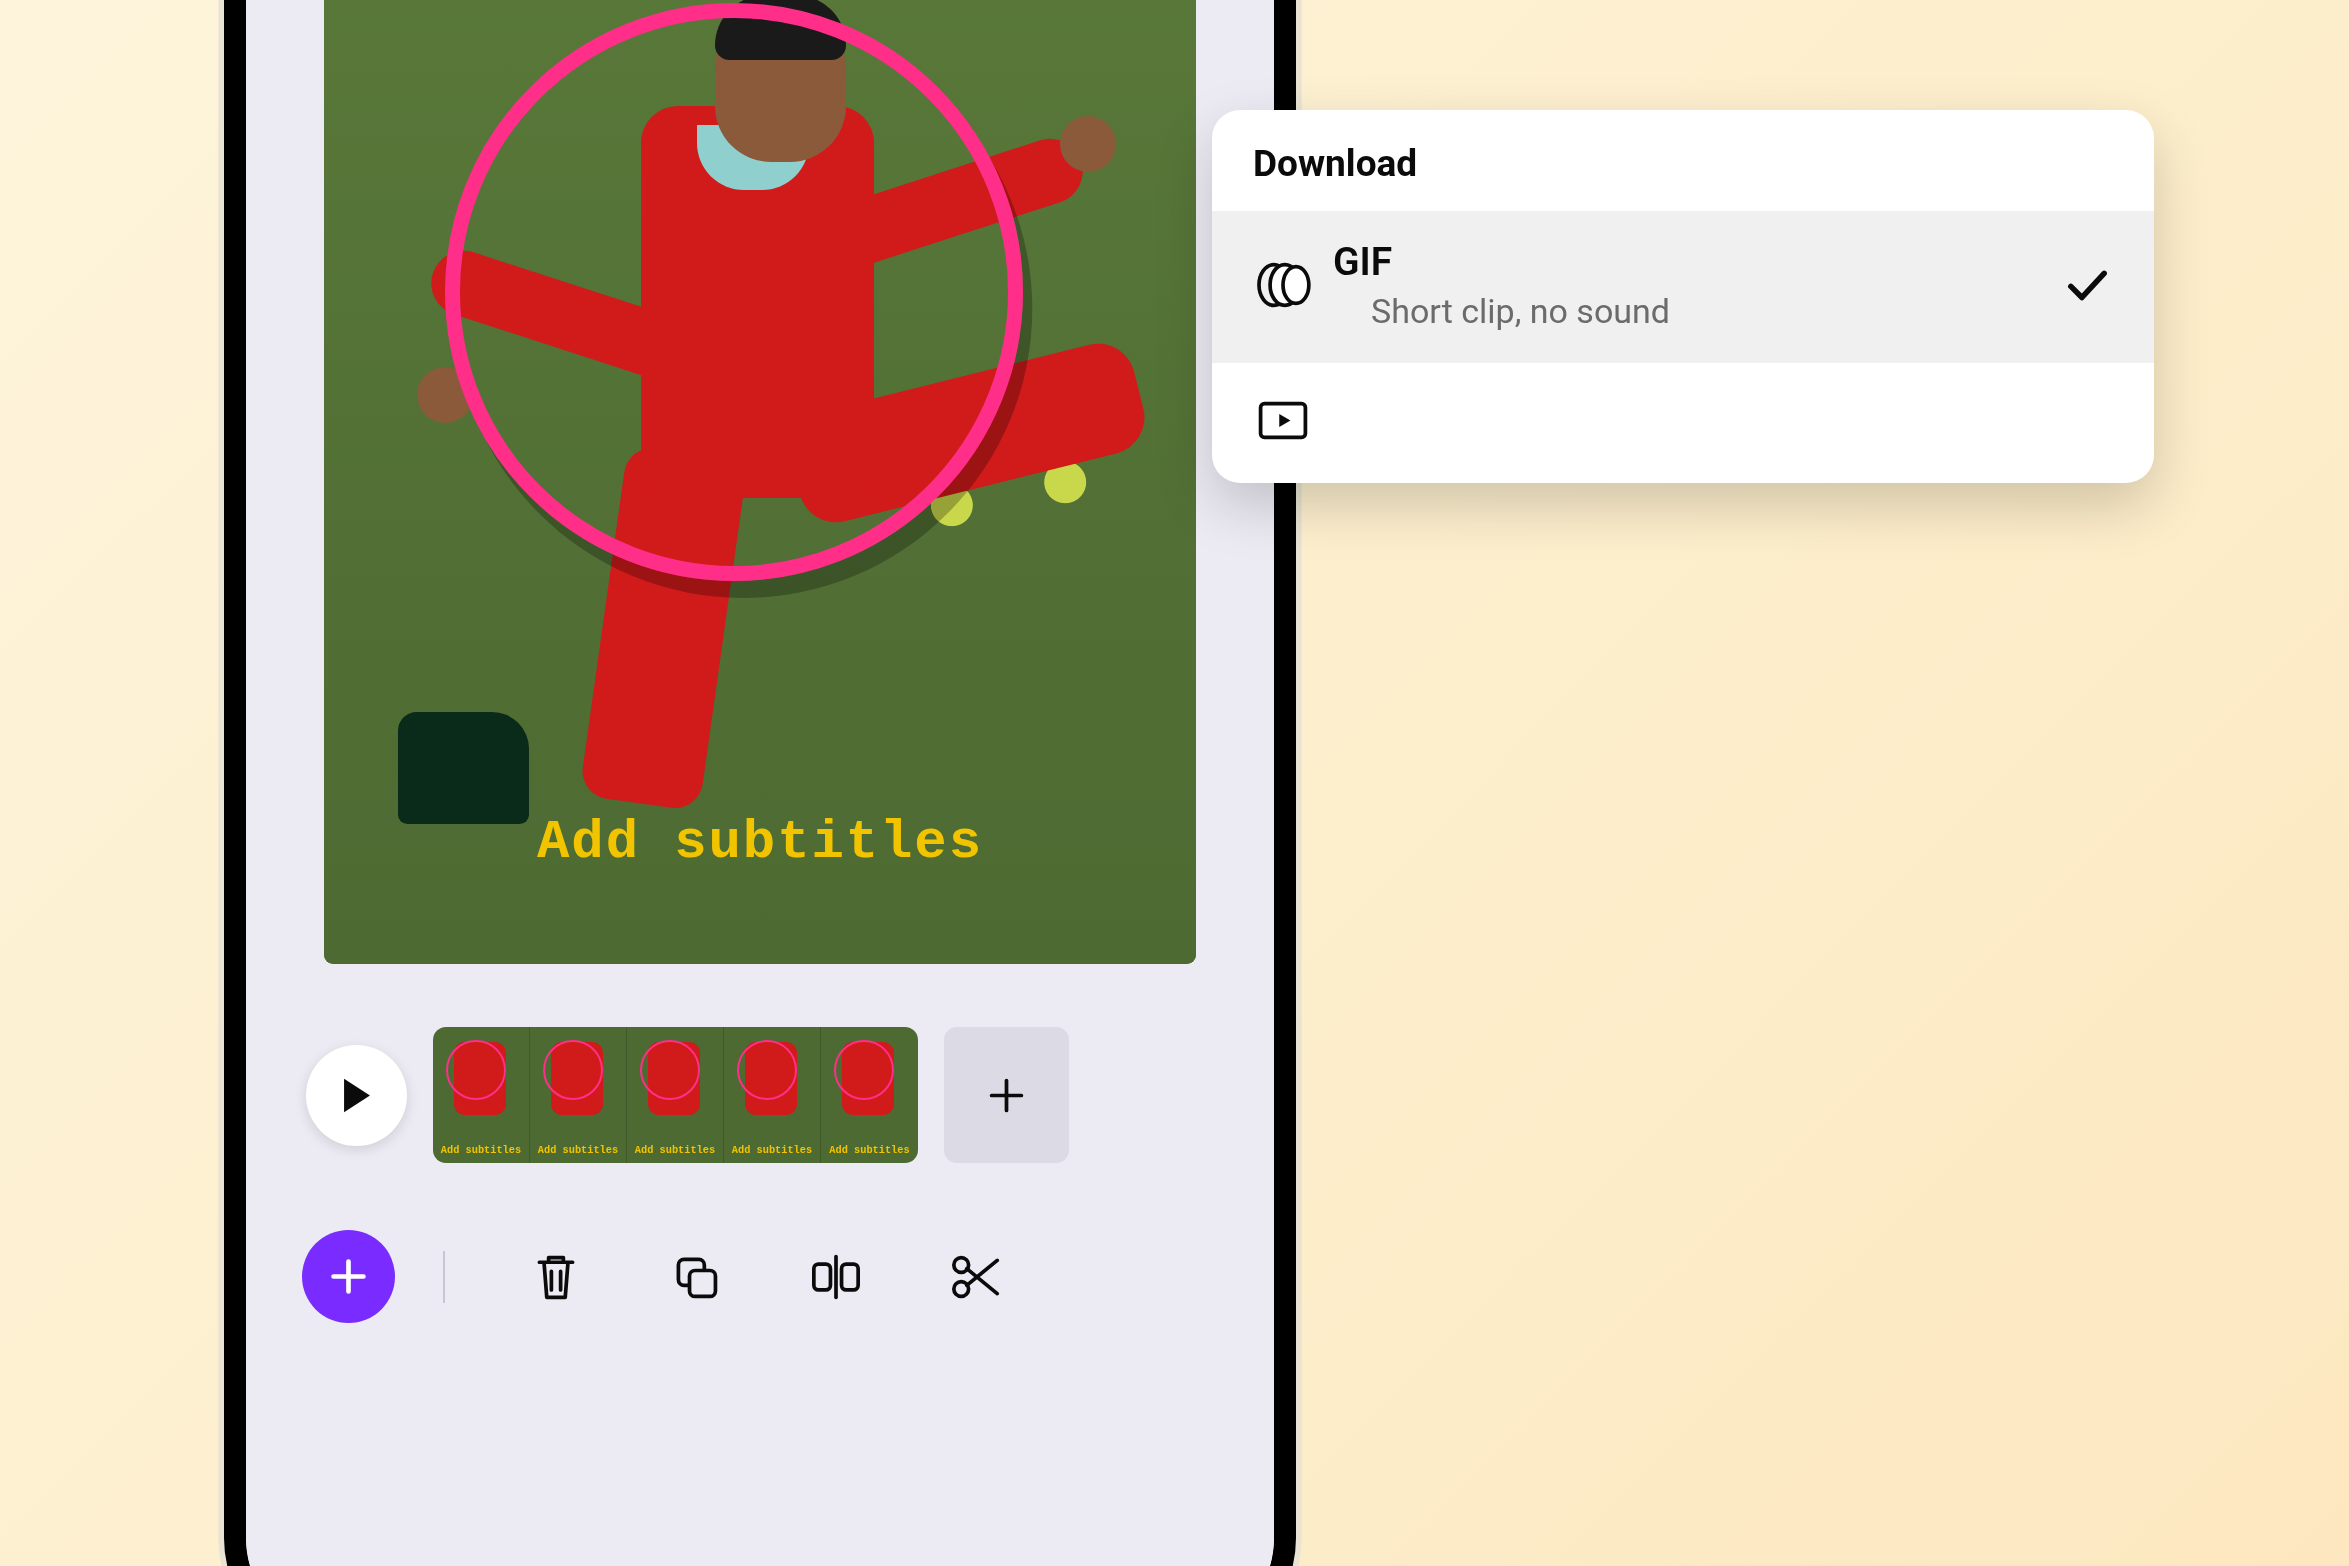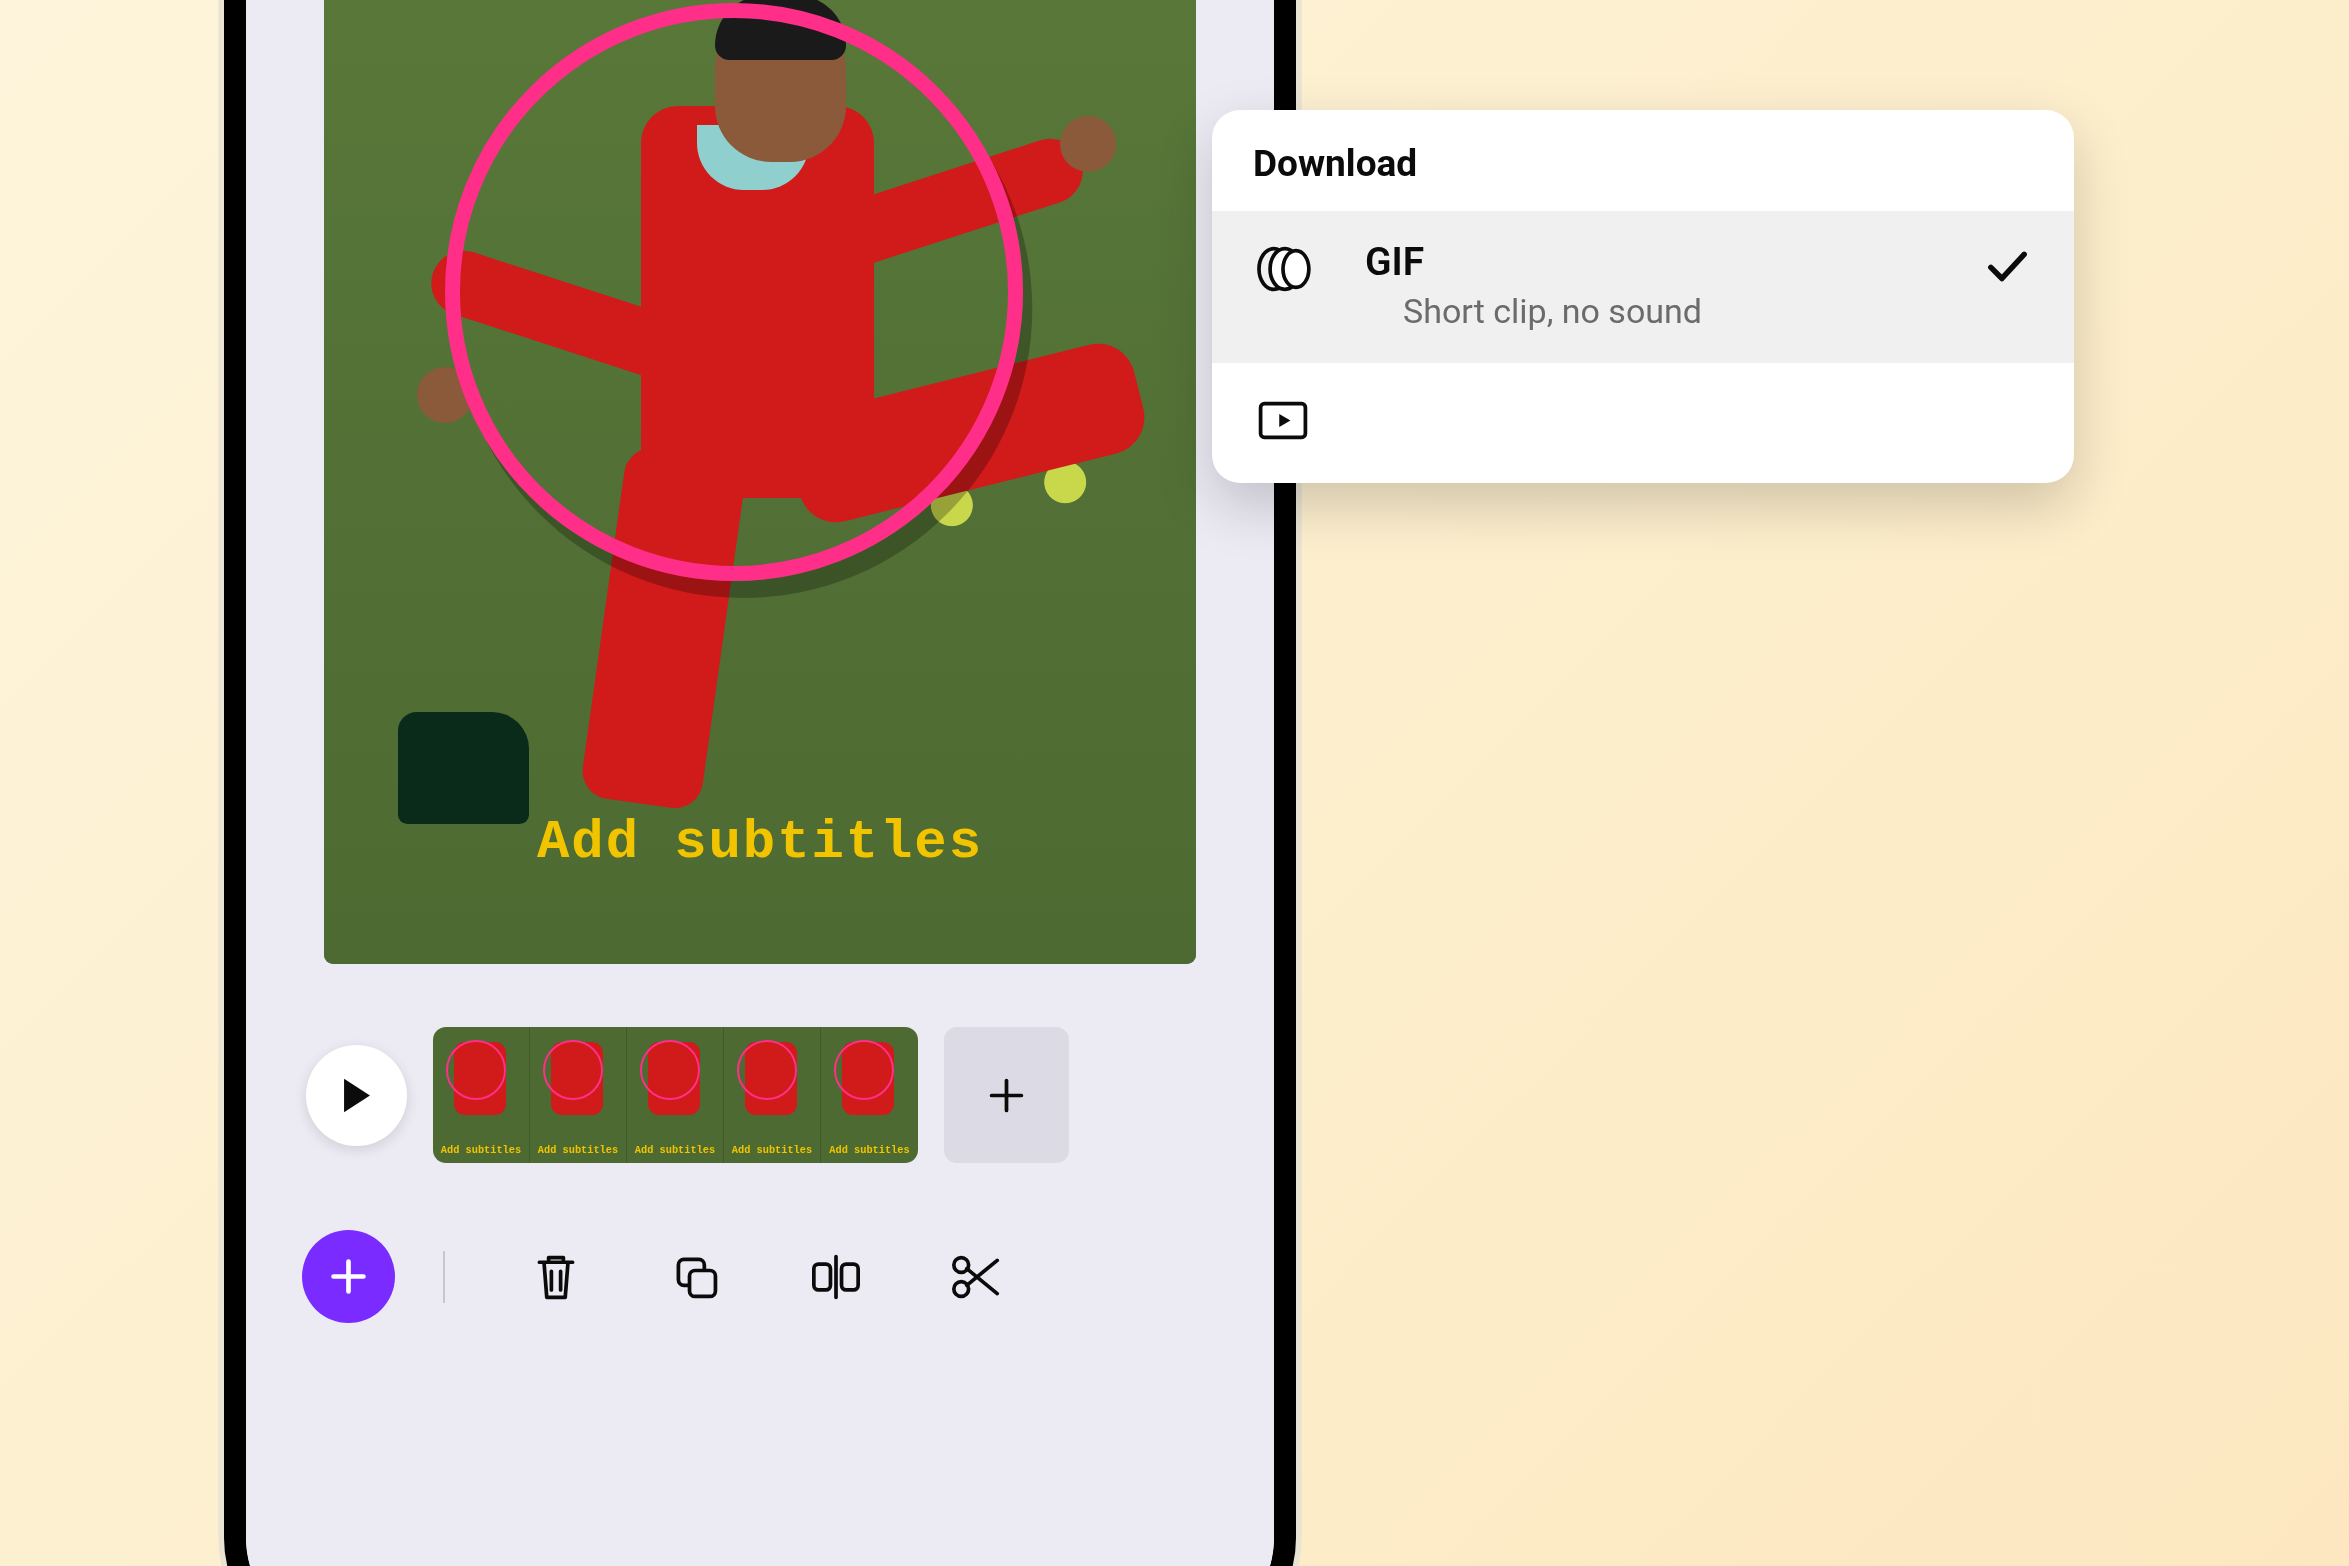--- a/index.html
+++ b/index.html
@@ -249,35 +249,36 @@
     display: flex; align-items: center; justify-content: center;
     flex: none;
   }
   .tool-btn svg { display: block; }
 
   
   .popover {
     position: absolute;
     left: 1212px;
     top: 110px;
-    width: 862px;
+    width: 942px;
     background: #fff;
     border-radius: 28px;
     box-shadow: 0 22.4px 56px rgba(0,0,0,0.18);
     overflow: hidden;
   }
   .popover-header {
     padding: 32px 41px 26px 41px;
     font-size: 37px;
     font-weight: 700;
     color: #0b0b0b;
   }
   .option {
     display: flex;
-    gap: 52px;
+    align-items: center;
+    gap: 20px;
     padding: 28px 41px 32px 41px;
   }
   .option.selected { background: #f1f0f0; }
   .opt-icon {
     width: 60px; height: 60px;
     display: flex; align-items: center; justify-content: center;
     flex: none;
   }
   .opt-text { flex: 1; }
   .opt-title {

